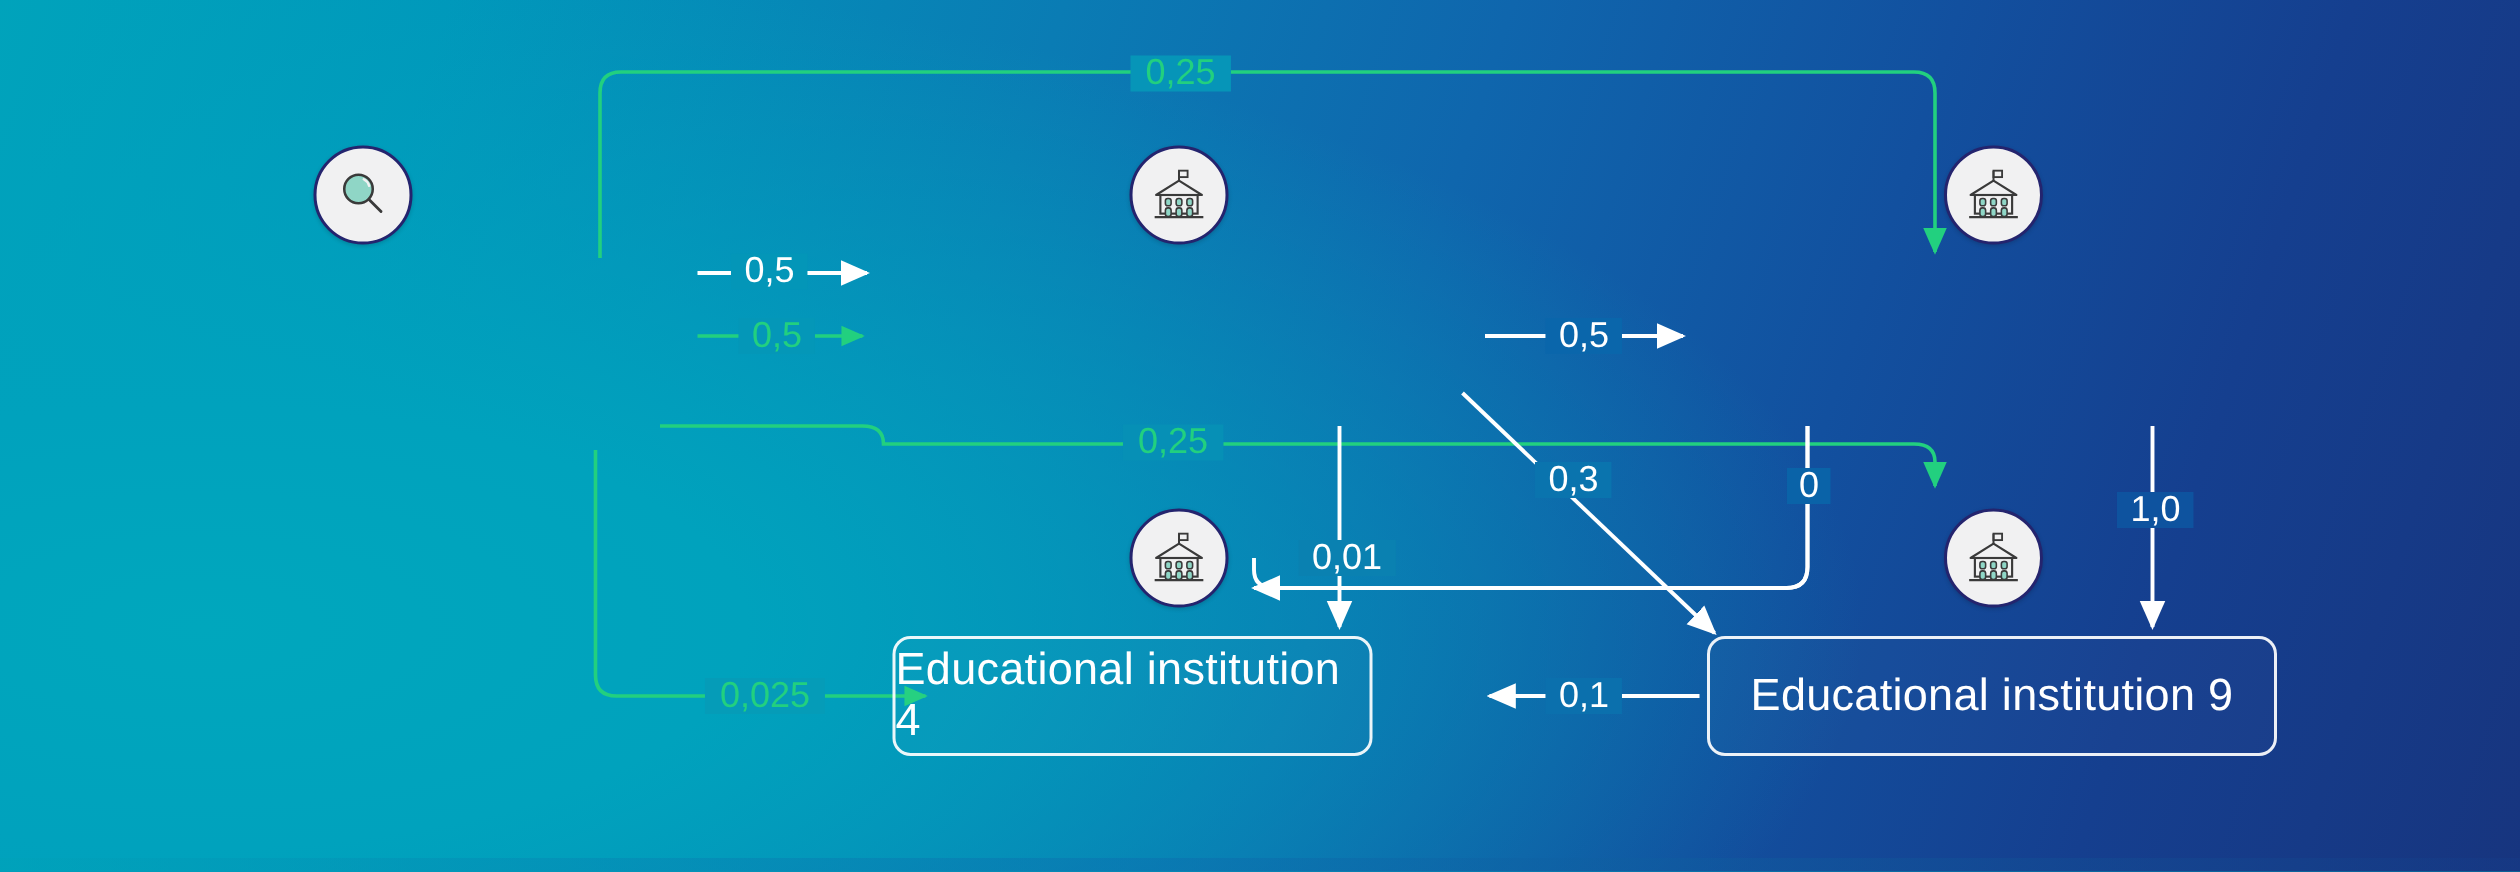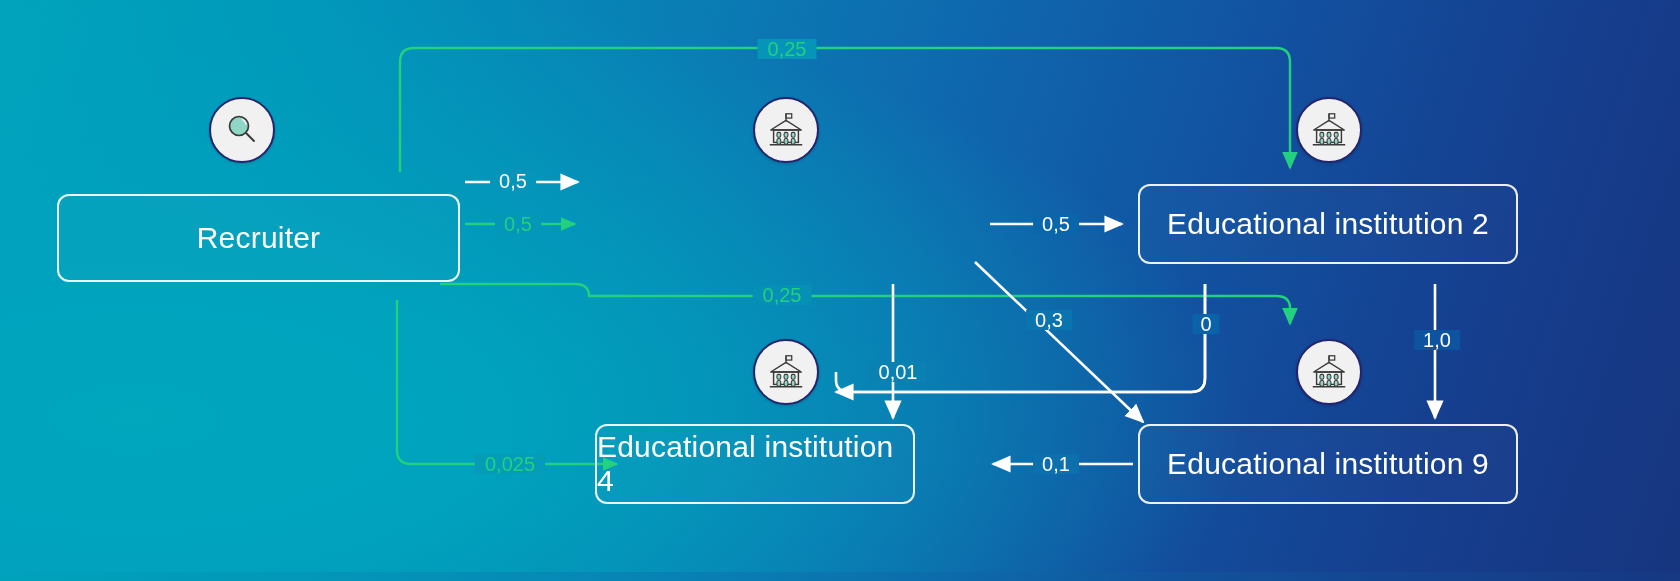--- a/index.html
+++ b/index.html
@@ -35,21 +35,21 @@
     position:absolute;z-index:5;
     width:62px;height:62px;border-radius:50%;
     background:#f1f1f2;
     border:2px solid #24246e;
     display:flex;align-items:center;justify-content:center;
     box-shadow:0 1px 3px rgba(0,0,0,.18);
   }
   .icon-badge svg{display:block;}
   .edge-label{
     position:absolute;z-index:6;
-    font-size:20px;color:#ffffff;white-space:nowrap;
+    font-size:24px;color:#ffffff;white-space:nowrap;
     line-height:1;
   }
   .edge-label.green{color:#22d07f;}
   .lbl-c{transform:translate(-50%,-50%);}
 </style>
 </head>
 <body>
 
 <div id="stage">
 
@@ -108,28 +108,22 @@
 
     <g>
       <path d="M1435,284 L1435,418" fill="none" stroke="#ffffff" stroke-width="2.6" marker-end="url(#ah-w)"></path>
     </g>
 
     <g>
       <path d="M1133,464 L993,464" fill="none" stroke="#ffffff" stroke-width="2.6" marker-end="url(#ah-w)"></path>
     </g>
   </svg>
 
-  <div class="node" style="left:57px;top:194px;width:403px;height:88px;">
-    <span>Recruiter</span>
-  </div>
-
-
-  <div class="node" style="left:1138px;top:184px;width:380px;height:80px;">
-    <span>Educational institution 2</span>
-  </div>
+
+
 
   <div class="node" style="left:595px;top:424px;width:320px;height:80px;">
     <span>Educational institution 4</span>
   </div>
 
   <div class="node" style="left:1138px;top:424px;width:380px;height:80px;">
     <span>Educational institution 9</span>
   </div>
 
   <div class="icon-badge" style="left:209px;top:97px;">

